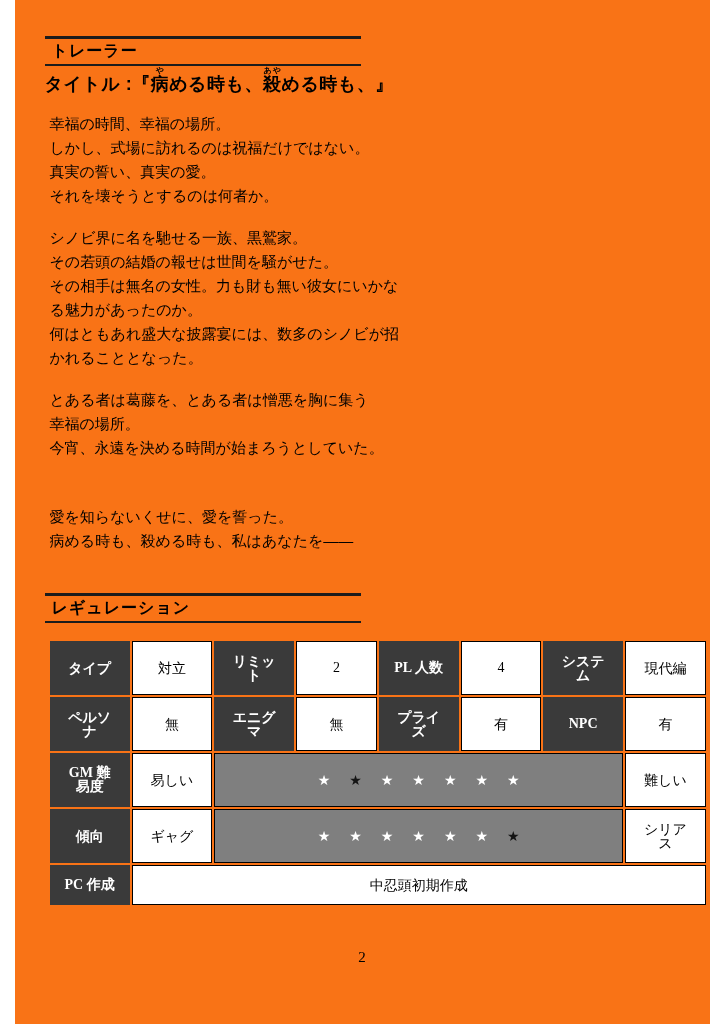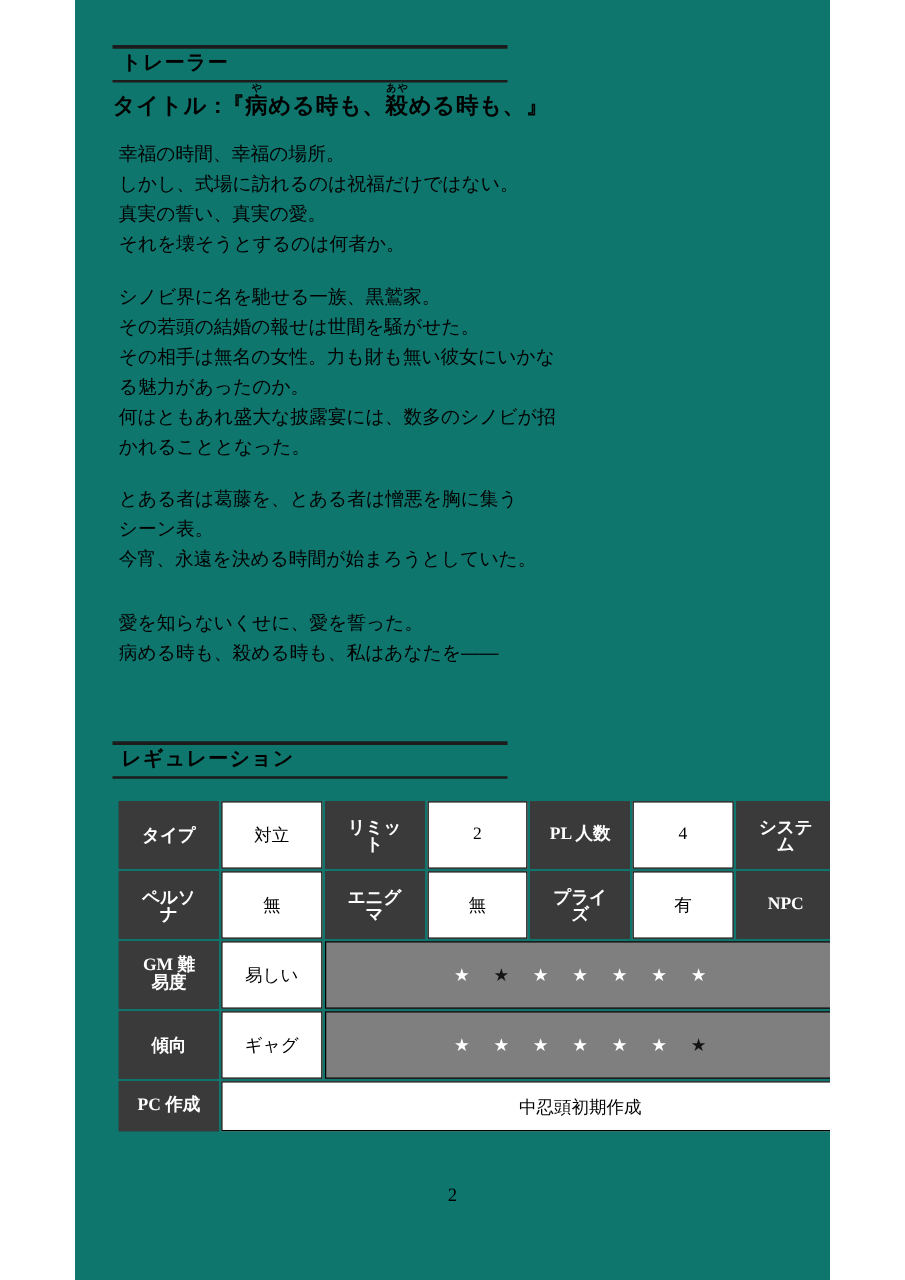--- a/index.html
+++ b/index.html
@@ -4,22 +4,22 @@
 <style>
   :root{
     --header-bg:#3a3a3a;
     --bar-bg:#7f7f7f;
     --star-white:#ffffff;
     --star-black:#141414;
     --rule:#1c1c1c;
   }
   html,body{margin:0;padding:0;background:#ffffff;}
   .page{
-    position:relative;width:604px;height:1024px;margin:0 auto;
-    background:#0f766e;color:#000;
+    position:relative;width:695px;height:1024px;margin:0 auto;
+    background:#f97316;color:#000;
     font-family:"Liberation Sans","DejaVu Sans",sans-serif;
     overflow:hidden;
   }
   
   .section-head{
     position:absolute;left:30px;width:316px;box-sizing:border-box;
     border-top:3px solid var(--rule);
     border-bottom:2px solid var(--rule);
     padding:3px 0 4px 7px;
   }
@@ -32,21 +32,21 @@
     position:absolute;left:30px;top:63px;padding-top:4px;
     font-size:18px;font-weight:bold;line-height:34px;letter-spacing:0.5px;
     white-space:nowrap;
   }
   .title-line rt{font-size:8px;font-weight:bold;letter-spacing:0;}
 
   
   .body-text{position:absolute;left:35px;top:112px;width:345px;font-size:15px;line-height:24px;}
   .body-text p{margin:0;}
   .para + .para{margin-top:18px;}
-  .para.extra-gap{margin-top:27px;}
+  .para.extra-gap{margin-top:45px;}
   .tline{white-space:nowrap;}
 
   
   .reg-table{
     position:absolute;left:33px;top:639px;width:660px;
     border-collapse:separate;border-spacing:2px;table-layout:fixed;
   }
   .reg-table tr{height:27px;}
   .reg-table td{padding:12px;vertical-align:middle;text-align:center;font-size:14px;line-height:1;}
   .hcell{
@@ -91,21 +91,21 @@
     <p class="para">
       <span class="tline" style="display:block">シノビ界に名を馳せる一族、黒鷲家。</span>
       <span class="tline" style="display:block">その若頭の結婚の報せは世間を騒がせた。</span>
       <span class="tline" style="display:block">その相手は無名の女性。力も財も無い彼女にいかな</span>
       <span class="tline" style="display:block">る魅力があったのか。</span>
       <span class="tline" style="display:block">何はともあれ盛大な披露宴には、数多のシノビが招</span>
       <span class="tline" style="display:block">かれることとなった。</span>
     </p>
     <p class="para">
       <span class="tline" style="display:block">とある者は葛藤を、とある者は憎悪を胸に集う</span>
-      <span class="tline" style="display:block">シーン表。</span>
+      <span class="tline" style="display:block">幸福の場所。</span>
       <span class="tline" style="display:block">今宵、永遠を決める時間が始まろうとしていた。</span>
     </p>
     <p class="para extra-gap">
       <span class="tline" style="display:block">愛を知らないくせに、愛を誓った。</span>
       <span class="tline" style="display:block">病める時も、殺める時も、私はあなたを――</span>
     </p>
   </div>
 
   <header class="section-head regulation-head">
     <h2>レギュレーション</h2>

